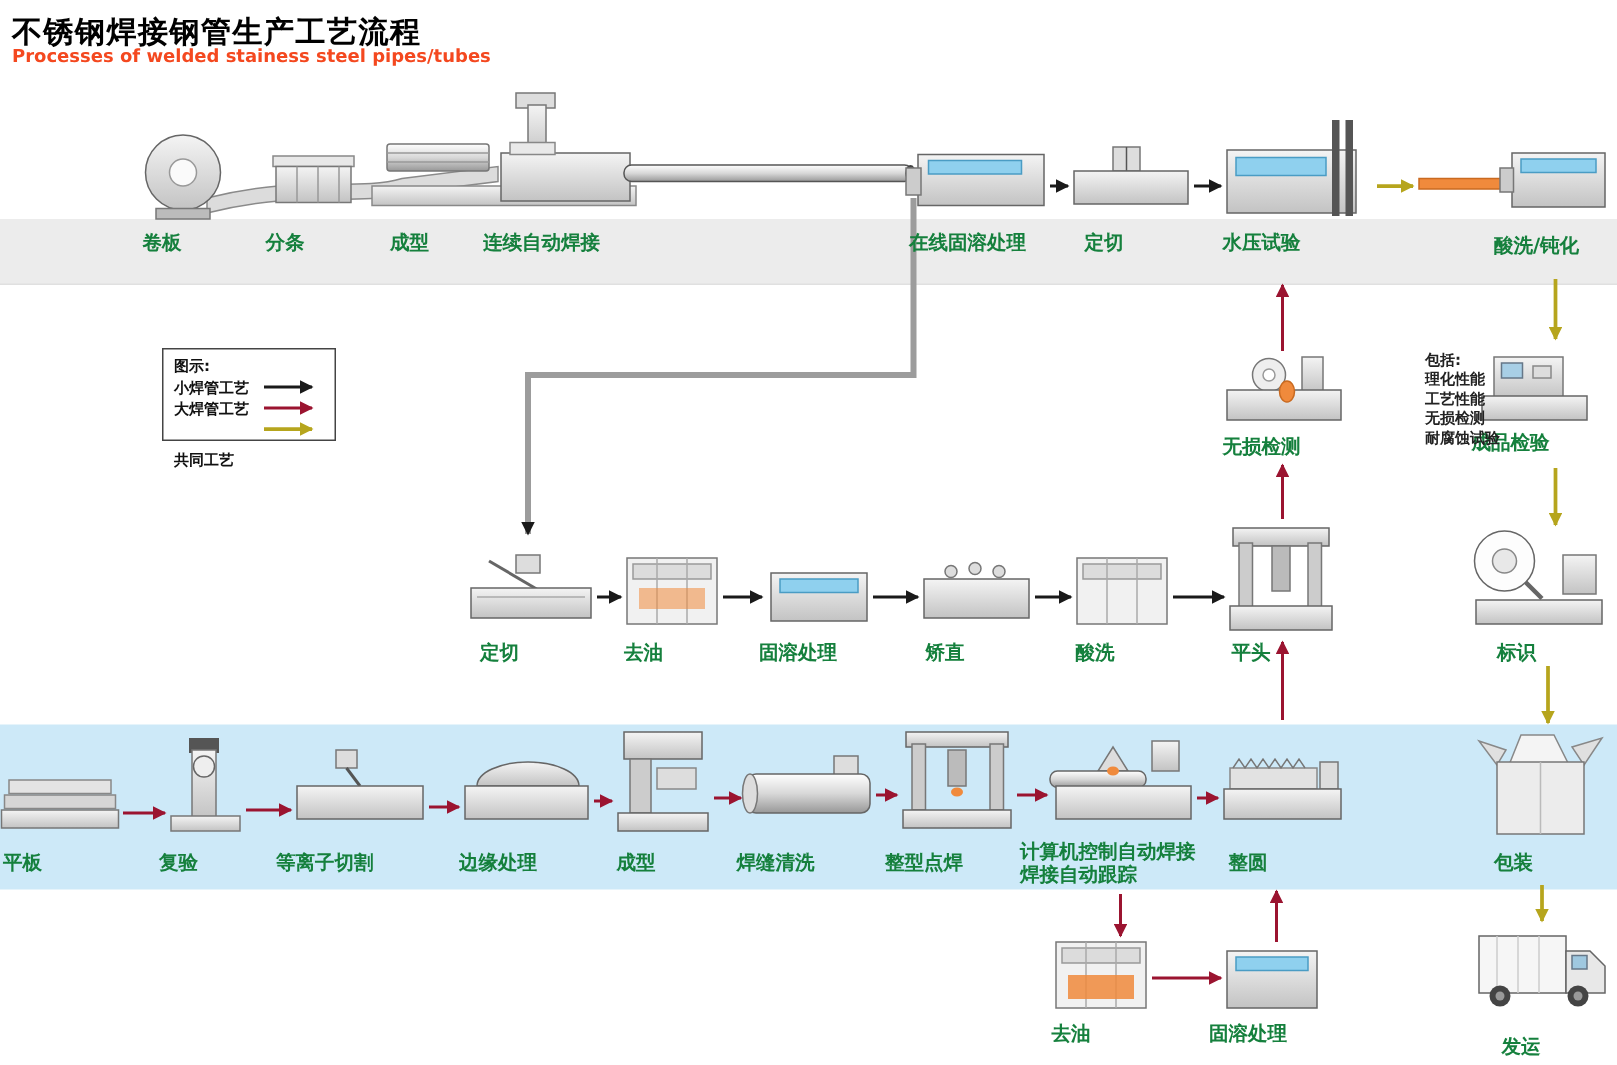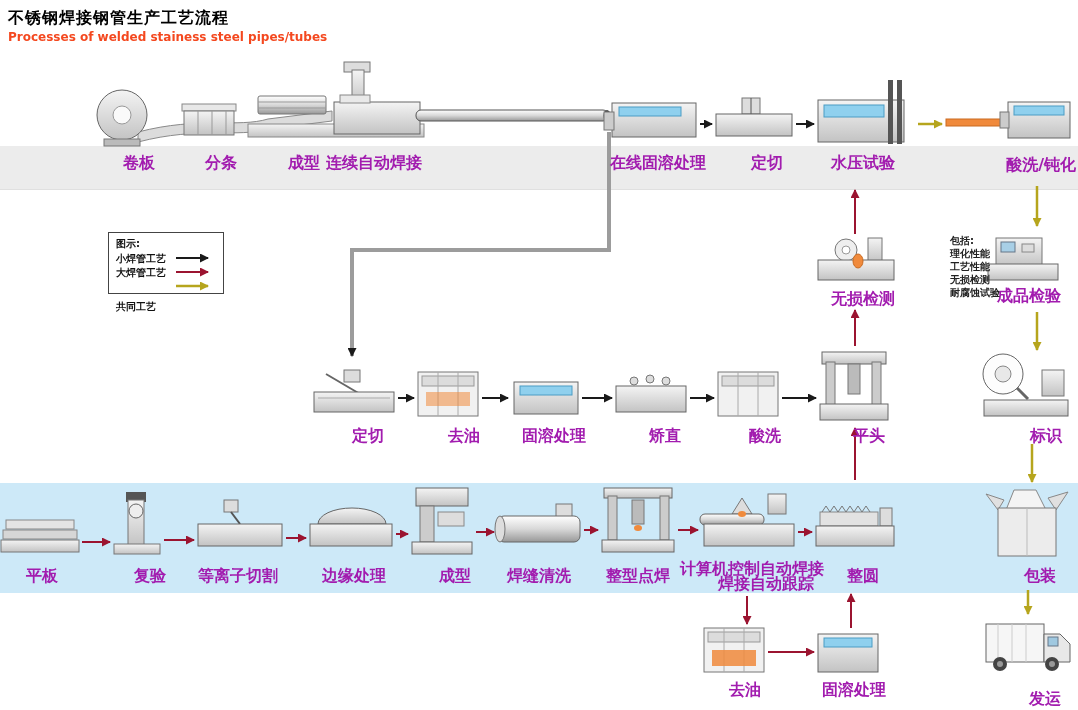--- a/index.html
+++ b/index.html
@@ -10,27 +10,27 @@
   }
   .band { position:absolute; left:0; width:1078px; }
   #band-gray { top:146px; height:44px; background:#ececec; border-bottom:1px solid #e0e0e0; }
   #band-blue { top:483px; height:110px; background:#cde9f8; }
 
   #gfx { position:absolute; left:0; top:0; }
   #gfx .ab { stroke:#1a1a1a; stroke-width:2; }
   #gfx .ar { stroke:#9b1430; stroke-width:2; }
   #gfx .ay { stroke:#b6a51d; stroke-width:2.5; }
 
-  #title-zh { position:absolute; left:8px; top:8px; font-size:16px; font-weight:700; letter-spacing:1px; color:#000; }
+  #title-zh { position:absolute; left:8px; top:8px; font-size:20px; font-weight:700; letter-spacing:1px; color:#000; }
   #title-en { position:absolute; left:8px; top:30px; font-size:12px; font-weight:700; color:#f4481f; }
 
   #legend-box { position:absolute; left:108px; top:232px; width:116px; height:62px; background:#ffffff; border:1px solid #444; }
   .legend-lbl { position:absolute; font-size:10px; font-weight:700; white-space:nowrap; }
 
-  .lbl { position:absolute; font-size:16px; font-weight:700; text-align:right; line-height:14px; white-space:nowrap; color:#a21caf; }
+  .lbl { position:absolute; font-size:13px; font-weight:700; text-align:left; line-height:14px; white-space:nowrap; color:#15803d; }
   .note-line { position:absolute; left:950px; width:70px; font-size:10px; font-weight:700; line-height:13px; text-align:left; color:#222; }
 </style>
 </head>
 <body>
 
 <div class="band" id="band-gray"></div>
 <div class="band" id="band-blue"></div>
 
 <div id="legend-box"></div>
 

